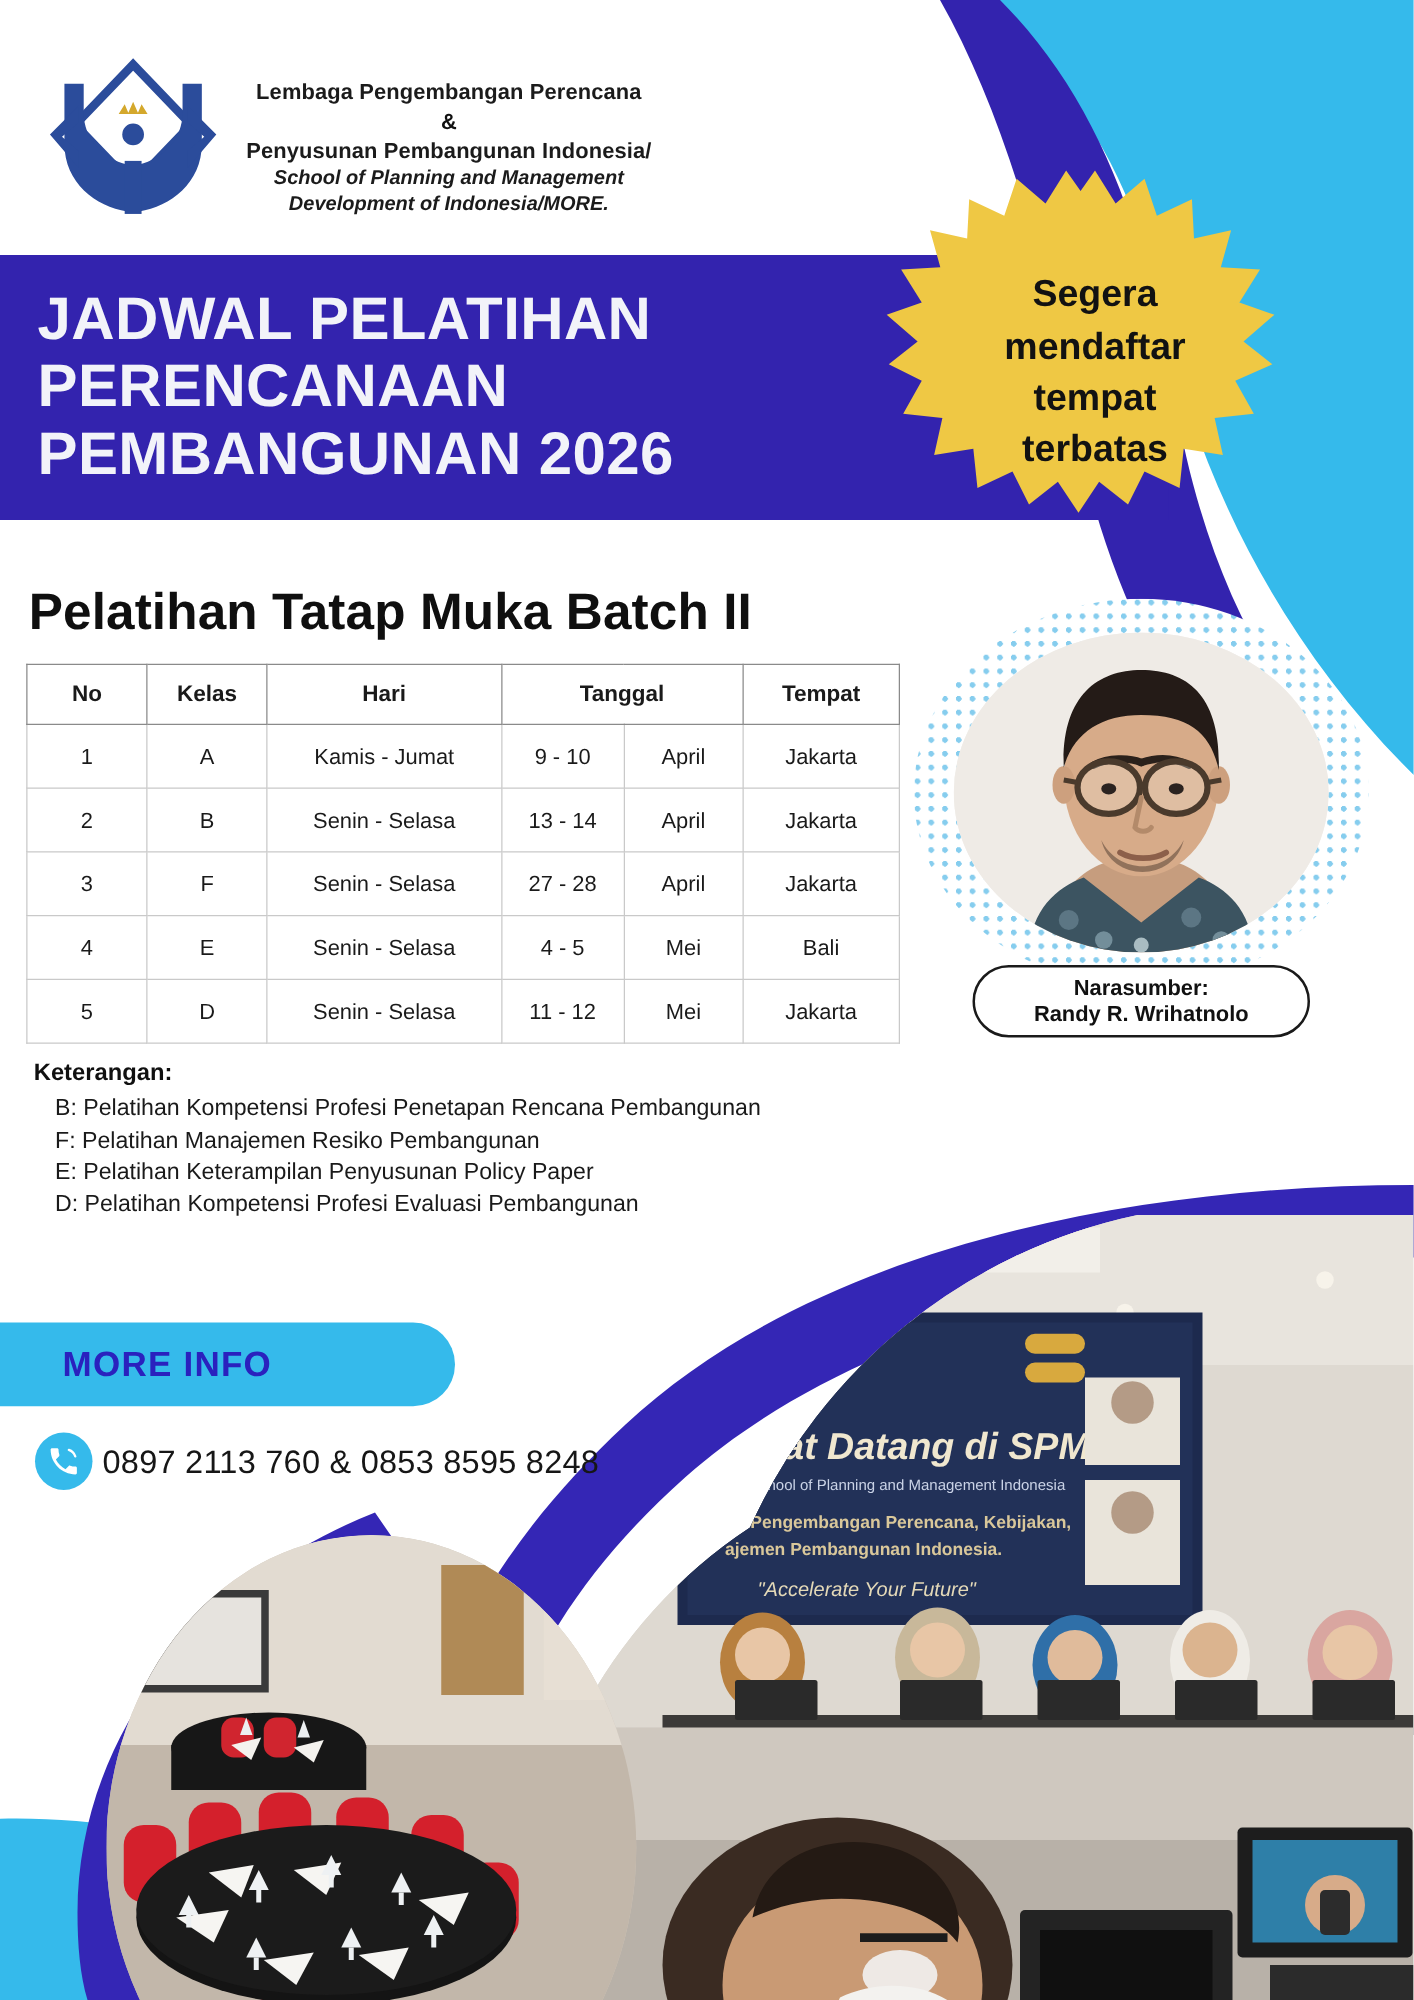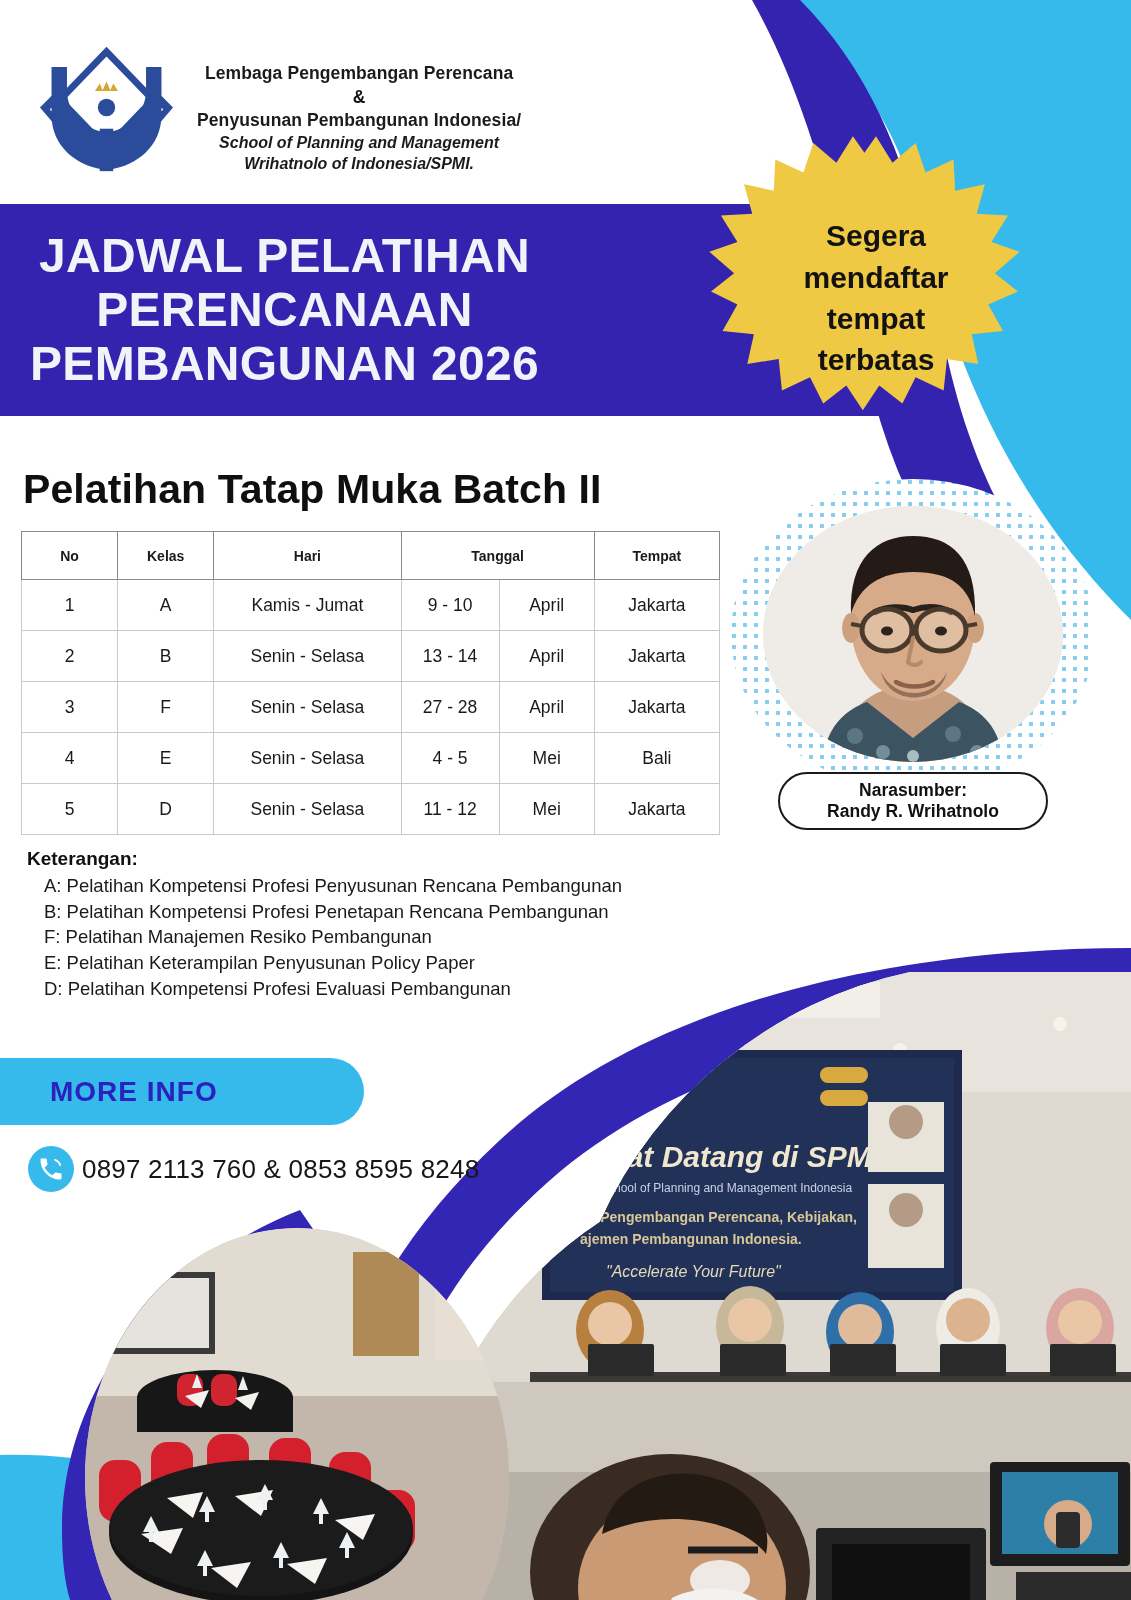--- a/index.html
+++ b/index.html
@@ -27,21 +27,21 @@
   .logo-amp { font-size:17.5px; font-weight:bold; line-height:1.35; text-align:center; }
   .logo-sub {
     font-size:16px; font-style:italic; font-weight:bold; color:#1b1b1b;
     line-height:1.3; text-align:center;
   }
 
   
   .title-banner {
     position:absolute; left:0; top:204px; width:935px; height:212px;
     background:#3323AE; z-index:4;
-    display:flex; align-items:center;text-align:center;
+    display:flex; align-items:center;
   }
   .title-text {
     color:#f2f3f9; font-size:48px; font-weight:bold;
     line-height:1.12; letter-spacing:.3px; padding-left:30px;
     white-space:pre-line;
   }
 
   
   .burst {
     position:absolute; left:706px; top:133px; width:340px; height:330px; z-index:6;
@@ -61,21 +61,21 @@
   }
 
   
   .schedule-wrap { position:absolute; left:21px; top:531px; width:699px; z-index:5; }
   table.schedule { border-collapse:collapse; width:699px; background:#fff; }
   table.schedule th, table.schedule td {
     border:1px solid #c9c9c9; text-align:center; font-size:17.5px;
     color:#1a1a1a; height:51px; padding:2px 4px; font-weight:normal;
   }
   table.schedule thead th {
-    font-weight:bold; font-size:14px; height:48px; border-color:#8a8a8a;
+    font-weight:bold; font-size:18px; height:48px; border-color:#8a8a8a;
   }
   table.schedule { border:1.5px solid #6f6f6f; }
   .c-no    { width:96px; }
   .c-kelas { width:96px; }
   .c-hari  { width:187px; }
   .c-tgl1  { width:98px; }
   .c-tgl2  { width:95px; }
   .c-tempat{ width:125px; }
 
   
@@ -170,21 +170,21 @@
     <path d="M144 70 L120 46 L120 60 L134 72 L120 84 L120 98 Z" fill="#2B4C9B"></path>
     <rect x="68" y="92" width="14" height="44" fill="#2B4C9B"></rect>
     <circle cx="75" cy="70" r="9" fill="#2B4C9B"></circle>
     <path d="M63 53 L68 45 L71 52 L75 43 L79 52 L82 45 L87 53 Z" fill="#D4A82C"></path>
   </svg>
   <div class="logo-text">
     <div class="logo-line">Lembaga Pengembangan Perencana</div>
     <div class="logo-amp">&amp;</div>
     <div class="logo-line">Penyusunan Pembangunan Indonesia/</div>
     <div class="logo-sub">School of Planning and Management</div>
-    <div class="logo-sub">Wrihatnolo of Indonesia/SPMI.</div>
+    <div class="logo-sub">Development of Indonesia/MORE.</div>
   </div>
 </div>
 
 <div class="title-banner">
   <div class="title-text">JADWAL PELATIHAN
 PERENCANAAN
 PEMBANGUNAN 2026</div>
 </div>
 
 <div class="burst">
@@ -252,21 +252,20 @@
         <td class="c-tgl1">11 - 12</td>
         <td class="c-tgl2">Mei</td>
         <td class="c-tempat">Jakarta</td>
       </tr>
     </tbody>
   </table>
 </div>
 
 <div class="keterangan">
   <div class="ket-title">Keterangan:</div>
-  <div class="ket-item">A: Pelatihan Kompetensi Profesi Penyusunan Rencana Pembangunan</div>
   <div class="ket-item">B: Pelatihan Kompetensi Profesi Penetapan Rencana Pembangunan</div>
   <div class="ket-item">F: Pelatihan Manajemen Resiko Pembangunan</div>
   <div class="ket-item">E: Pelatihan Keterampilan Penyusunan Policy Paper</div>
   <div class="ket-item">D: Pelatihan Kompetensi Profesi Evaluasi Pembangunan</div>
 </div>
 
 <div class="speaker">
   <div class="speaker-ring">
     <div class="speaker-inner">
       <svg class="sp-svg" viewBox="0 0 300 256">

